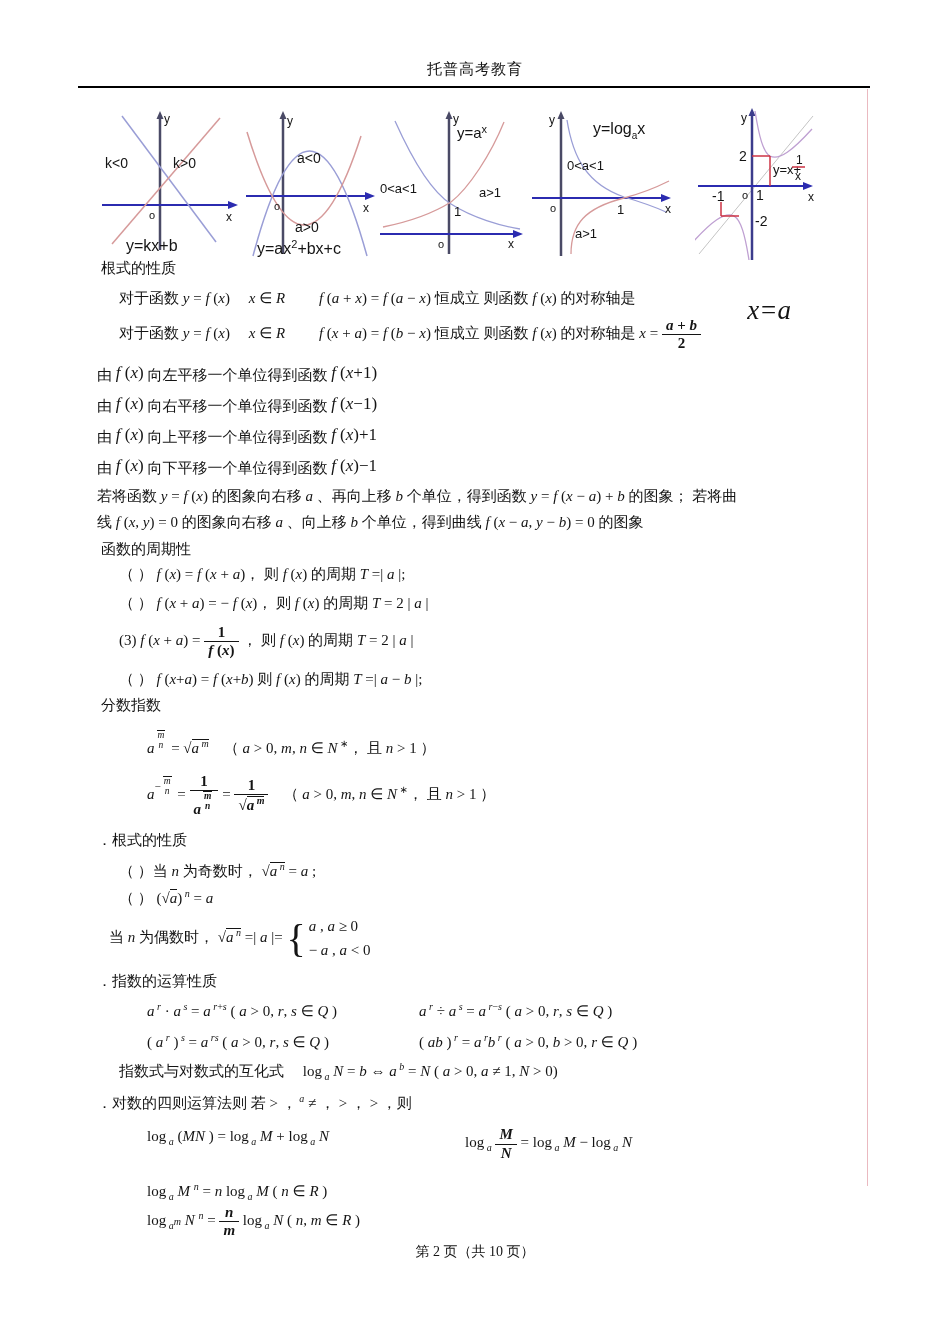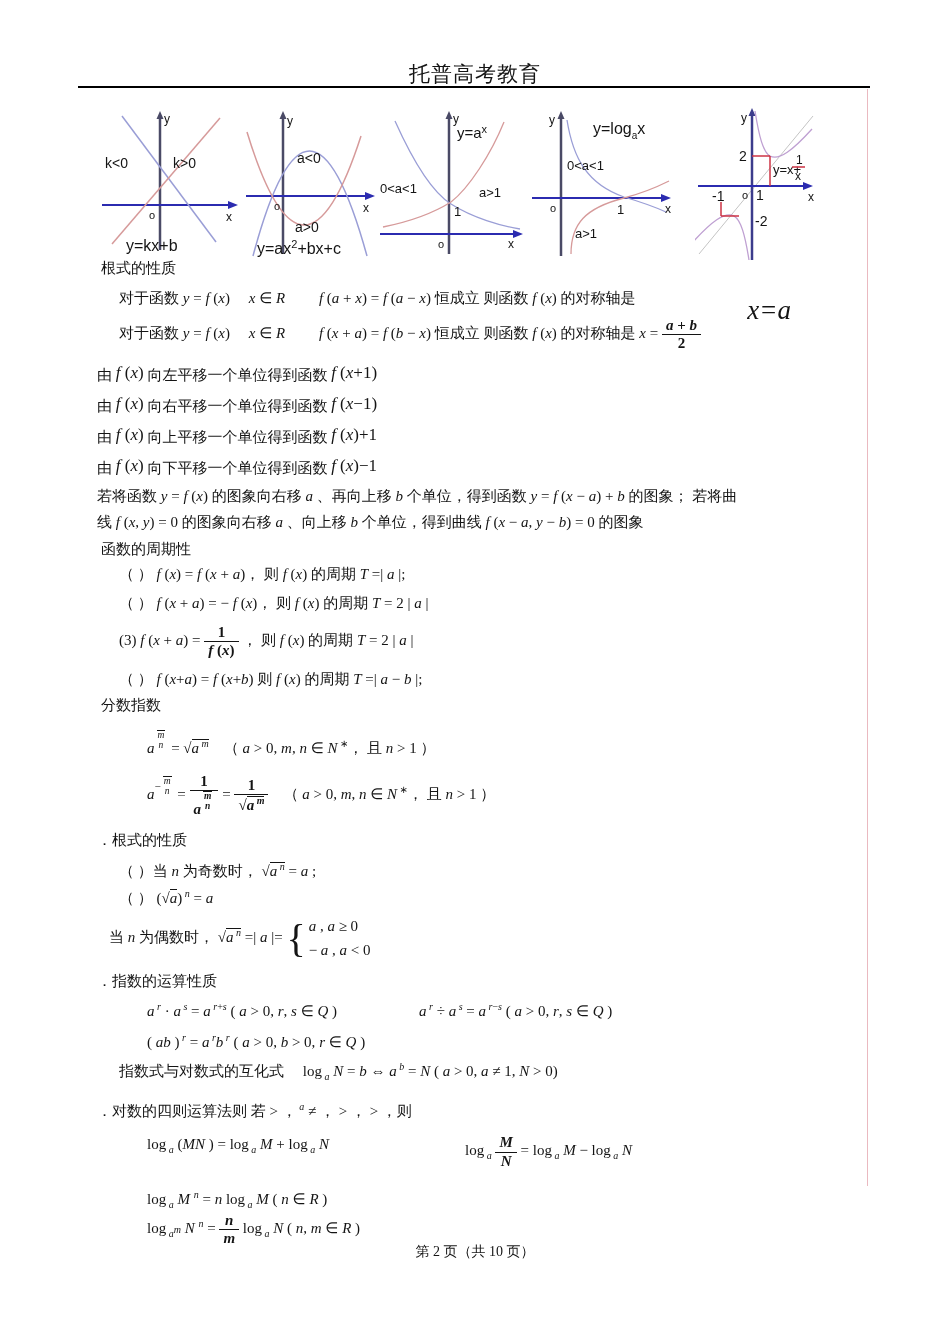--- a/index.html
+++ b/index.html
@@ -2,21 +2,21 @@
 <html><head>
 <meta charset="utf-8">
 <style>
   * { margin:0; padding:0; box-sizing:border-box; }
   html,body { background:#ffffff; }
   #page {
     position:relative; width:950px; height:1344px; background:#ffffff;
     font-family:"Liberation Serif", serif; color:#141414; overflow:hidden;
   }
   .header-title { position:absolute; top:60px; left:0; width:100%; text-align:center;
-    font-size:21px; letter-spacing:1px; }
+    font-size:15px; letter-spacing:1px; }
   .header-rule { position:absolute; top:86px; left:78px; width:792px; border-top:2px solid #000; }
   .margin-line { position:absolute; top:89px; left:867px; width:1px; height:1097px; background:#eab9c0; }
 
   .graphs { position:absolute; top:108px; left:98px; display:flex; align-items:flex-start; }
   .graphs svg { display:block; }
   .graphs svg text { font-family:"Liberation Sans", sans-serif; fill:#141414; }
 
   .content { position:absolute; top:258px; left:97px; width:772px; font-size:15px; line-height:1.4; }
   .content .rel { position:relative; }
   .bigxa { position:absolute; top:34px; right:78px; font-size:27px; font-style:italic;
@@ -192,26 +192,27 @@
           </span></div>
     </div>
 
     <div style="margin-top:10px;">
       <div>．指数的运算性质</div>
       <div class="row2 ind2" style="margin-top:8px;">
         <div class="col1"><i>a</i><sup> <i>r</i></sup> · <i>a</i><sup> <i>s</i></sup> = <i>a</i><sup> <i>r</i>+<i>s</i></sup> ( <i>a</i> &gt; 0, <i>r</i>, <i>s</i> ∈ <i>Q</i> )</div>
         <div><i>a</i><sup> <i>r</i></sup> ÷ <i>a</i><sup> <i>s</i></sup> = <i>a</i><sup> <i>r</i>−<i>s</i></sup> ( <i>a</i> &gt; 0, <i>r</i>, <i>s</i> ∈ <i>Q</i> )</div>
       </div>
       <div class="row2 ind2" style="margin-top:9px;">
+        <div class="col1">( <i>a</i><sup> <i>r</i></sup> )<sup> <i>s</i></sup> = <i>a</i><sup> <i>rs</i></sup> ( <i>a</i> &gt; 0, <i>r</i>, <i>s</i> ∈ <i>Q</i> )</div>
         <div>( <i>ab</i> )<sup> <i>r</i></sup> = <i>a</i><sup> <i>r</i></sup><i>b</i><sup> <i>r</i></sup> ( <i>a</i> &gt; 0, <i>b</i> &gt; 0, <i>r</i> ∈ <i>Q</i> )</div>
       </div>
       <div class="ind1" style="margin-top:7px;">指数式与对数式的互化式　 log<sub> <i>a</i></sub> <i>N</i> = <i>b</i> ⇔ <i>a</i><sup> <i>b</i></sup> = <i>N</i>  ( <i>a</i> &gt; 0, <i>a</i> ≠ 1, <i>N</i> &gt; 0)</div>
     </div>
 
-    <div style="margin-top:16px;">
+    <div style="margin-top:8px;">
       <div>．对数的四则运算法则 若 &gt; ，<sup> <i>a</i></sup> ≠ ， &gt; ， &gt; ，则</div>
       <div class="row2 ind2" style="margin-top:12px;">
         <div class="logcol1">log<sub> <i>a</i></sub> (<i>MN</i> ) = log<sub> <i>a</i></sub> <i>M</i> + log<sub> <i>a</i></sub> <i>N</i></div>
         <div>log<sub> <i>a</i></sub> <span class="frac"><span class="num"><i>M</i></span><span class="den"><i>N</i></span></span> = log<sub> <i>a</i></sub> <i>M</i> − log<sub> <i>a</i></sub> <i>N</i></div>
       </div>
       <div class="row2 ind2" style="margin-top:18px;flex-direction:column;">
         <div class="logcol1">log<sub> <i>a</i></sub> <i>M</i> <sup><i>n</i></sup> = <i>n</i> log<sub> <i>a</i></sub> <i>M</i> ( <i>n</i> ∈ <i>R</i> )</div>
         <div>log<sub> <i>a</i><sup><i>m</i></sup></sub> <i>N</i> <sup><i>n</i></sup> = <span class="frac"><span class="num"><i>n</i></span><span class="den"><i>m</i></span></span> log<sub> <i>a</i></sub> <i>N</i> ( <i>n</i>, <i>m</i> ∈ <i>R</i> )</div>
       </div>
     </div>

